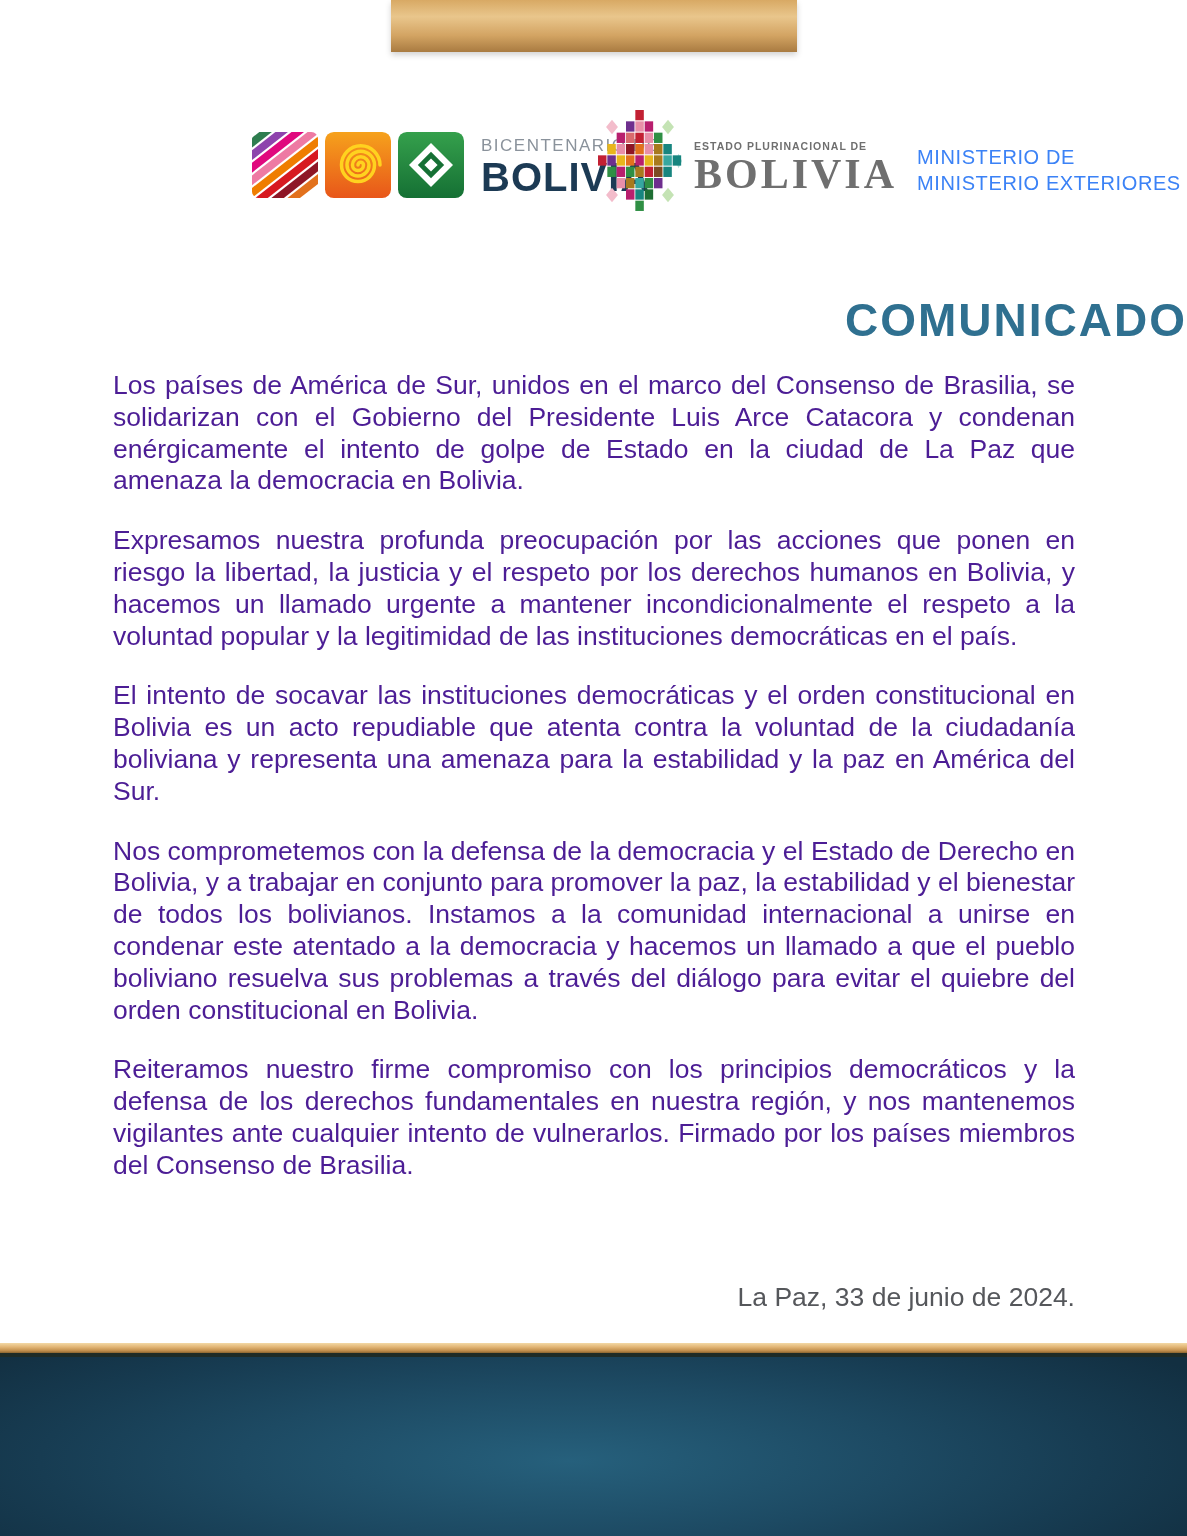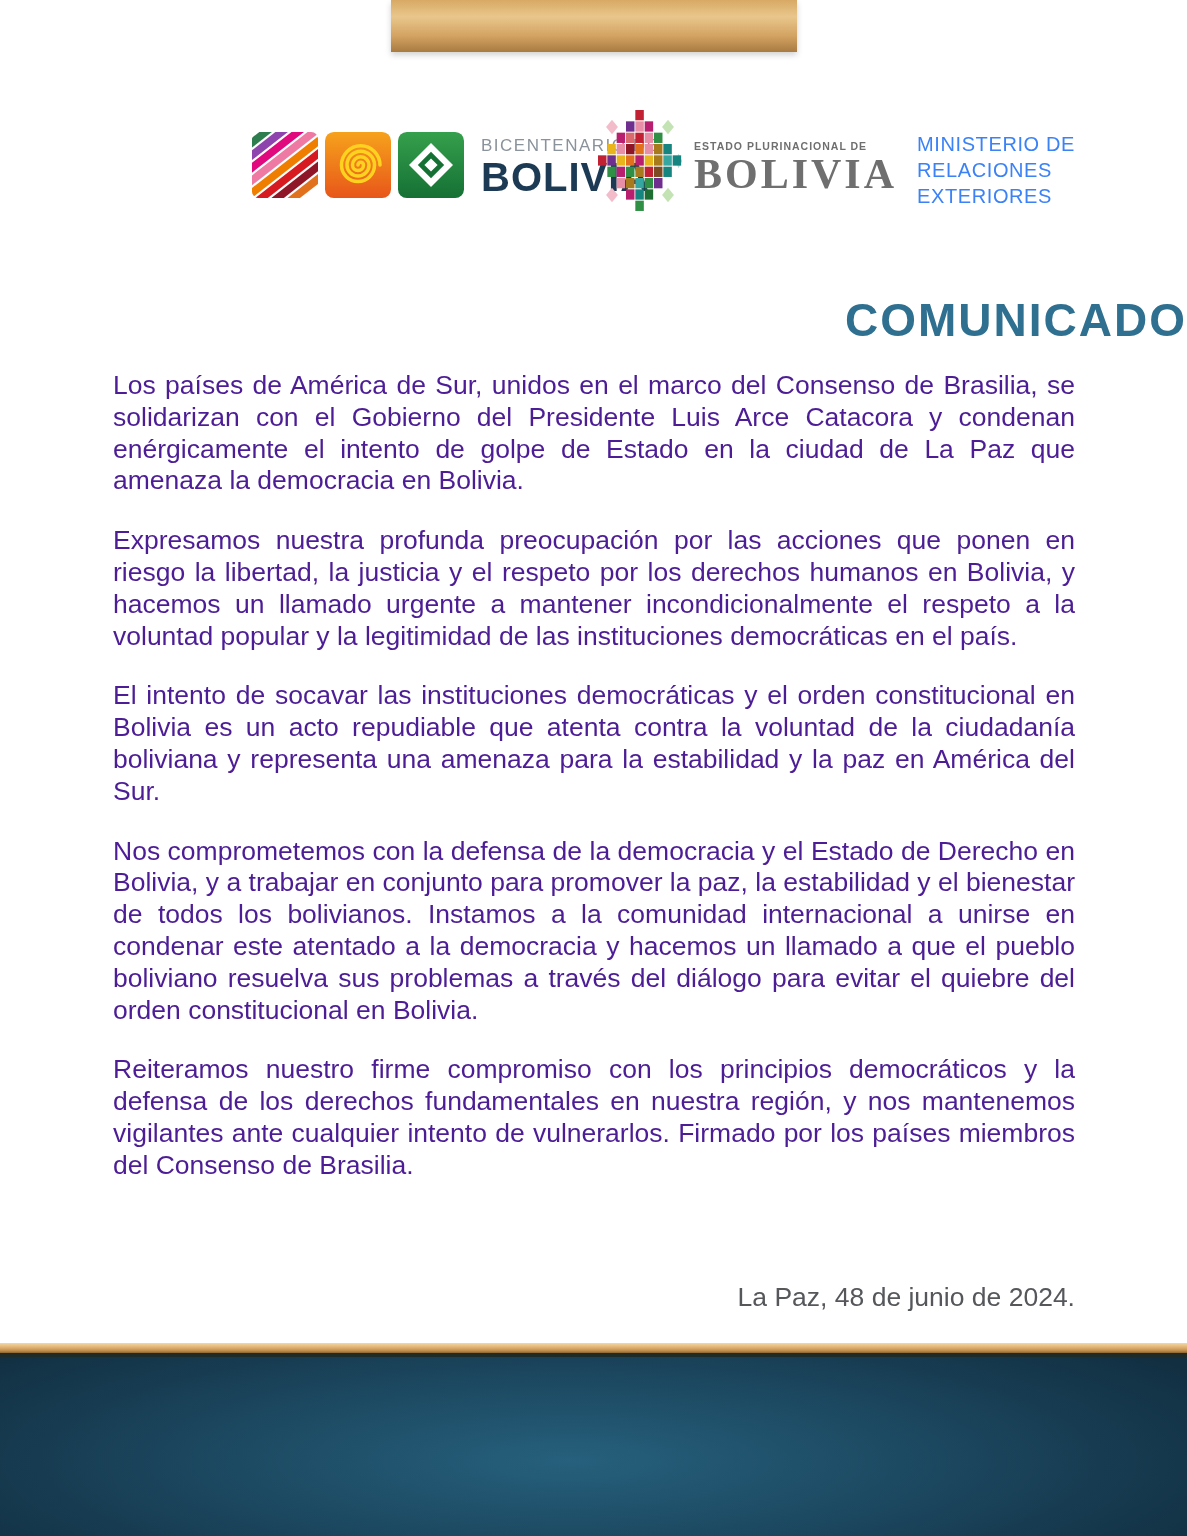--- a/index.html
+++ b/index.html
@@ -249,37 +249,37 @@
           <rect x="55" y="77" width="10" height="10" fill="#1e6e33"></rect>
           <rect x="44" y="88" width="10" height="10" fill="#2f8f44"></rect>
         </svg>
       </span>
       <span class="estado-text">
         <div class="line1">ESTADO PLURINACIONAL DE</div>
         <div class="line2">BOLIVIA</div>
       </span>
       <span class="ministry-text">
         <div>MINISTERIO DE</div>
-        <div>RELACIONES EXTERIORES</div>
+        <div>MINISTERIO EXTERIORES</div>
       </span>
     </div>
 
   </div>
 
   <div class="page-title">COMUNICADO</div>
 
   <div class="doc-body">
     <p>Los países de América de Sur, unidos en el marco del Consenso de Brasilia, se solidarizan con el Gobierno del Presidente Luis Arce Catacora y condenan enérgicamente el intento de golpe de Estado en la ciudad de La Paz que amenaza la democracia en Bolivia.</p>
     <p>Expresamos nuestra profunda preocupación por las acciones que ponen en riesgo la libertad, la justicia y el respeto por los derechos humanos en Bolivia, y hacemos un llamado urgente a mantener incondicionalmente el respeto a la voluntad popular y la legitimidad de las instituciones democráticas en el país.</p>
     <p>El intento de socavar las instituciones democráticas y el orden constitucional en Bolivia es un acto repudiable que atenta contra la voluntad de la ciudadanía boliviana y representa una amenaza para la estabilidad y la paz en América del Sur.</p>
     <p>Nos comprometemos con la defensa de la democracia y el Estado de Derecho en Bolivia, y a trabajar en conjunto para promover la paz, la estabilidad y el bienestar de todos los bolivianos. Instamos a la comunidad internacional a unirse en condenar este atentado a la democracia y hacemos un llamado a que el pueblo boliviano resuelva sus problemas a través del diálogo para evitar el quiebre del orden constitucional en Bolivia.</p>
     <p>Reiteramos nuestro firme compromiso con los principios democráticos y la defensa de los derechos fundamentales en nuestra región, y nos mantenemos vigilantes ante cualquier intento de vulnerarlos. Firmado por los países miembros del Consenso de Brasilia.</p>
   </div>
 
-  <div class="dateline">La Paz, 48 de junio de 2024.</div>
+  <div class="dateline">La Paz, 33 de junio de 2024.</div>
 
   <div class="footer">
     <div class="footer-gold-bar"></div>
     <div class="footer-dark-strip"></div>
     <div class="footer-panel"></div>
   </div>
 
 </div>
 
 </body></html>

